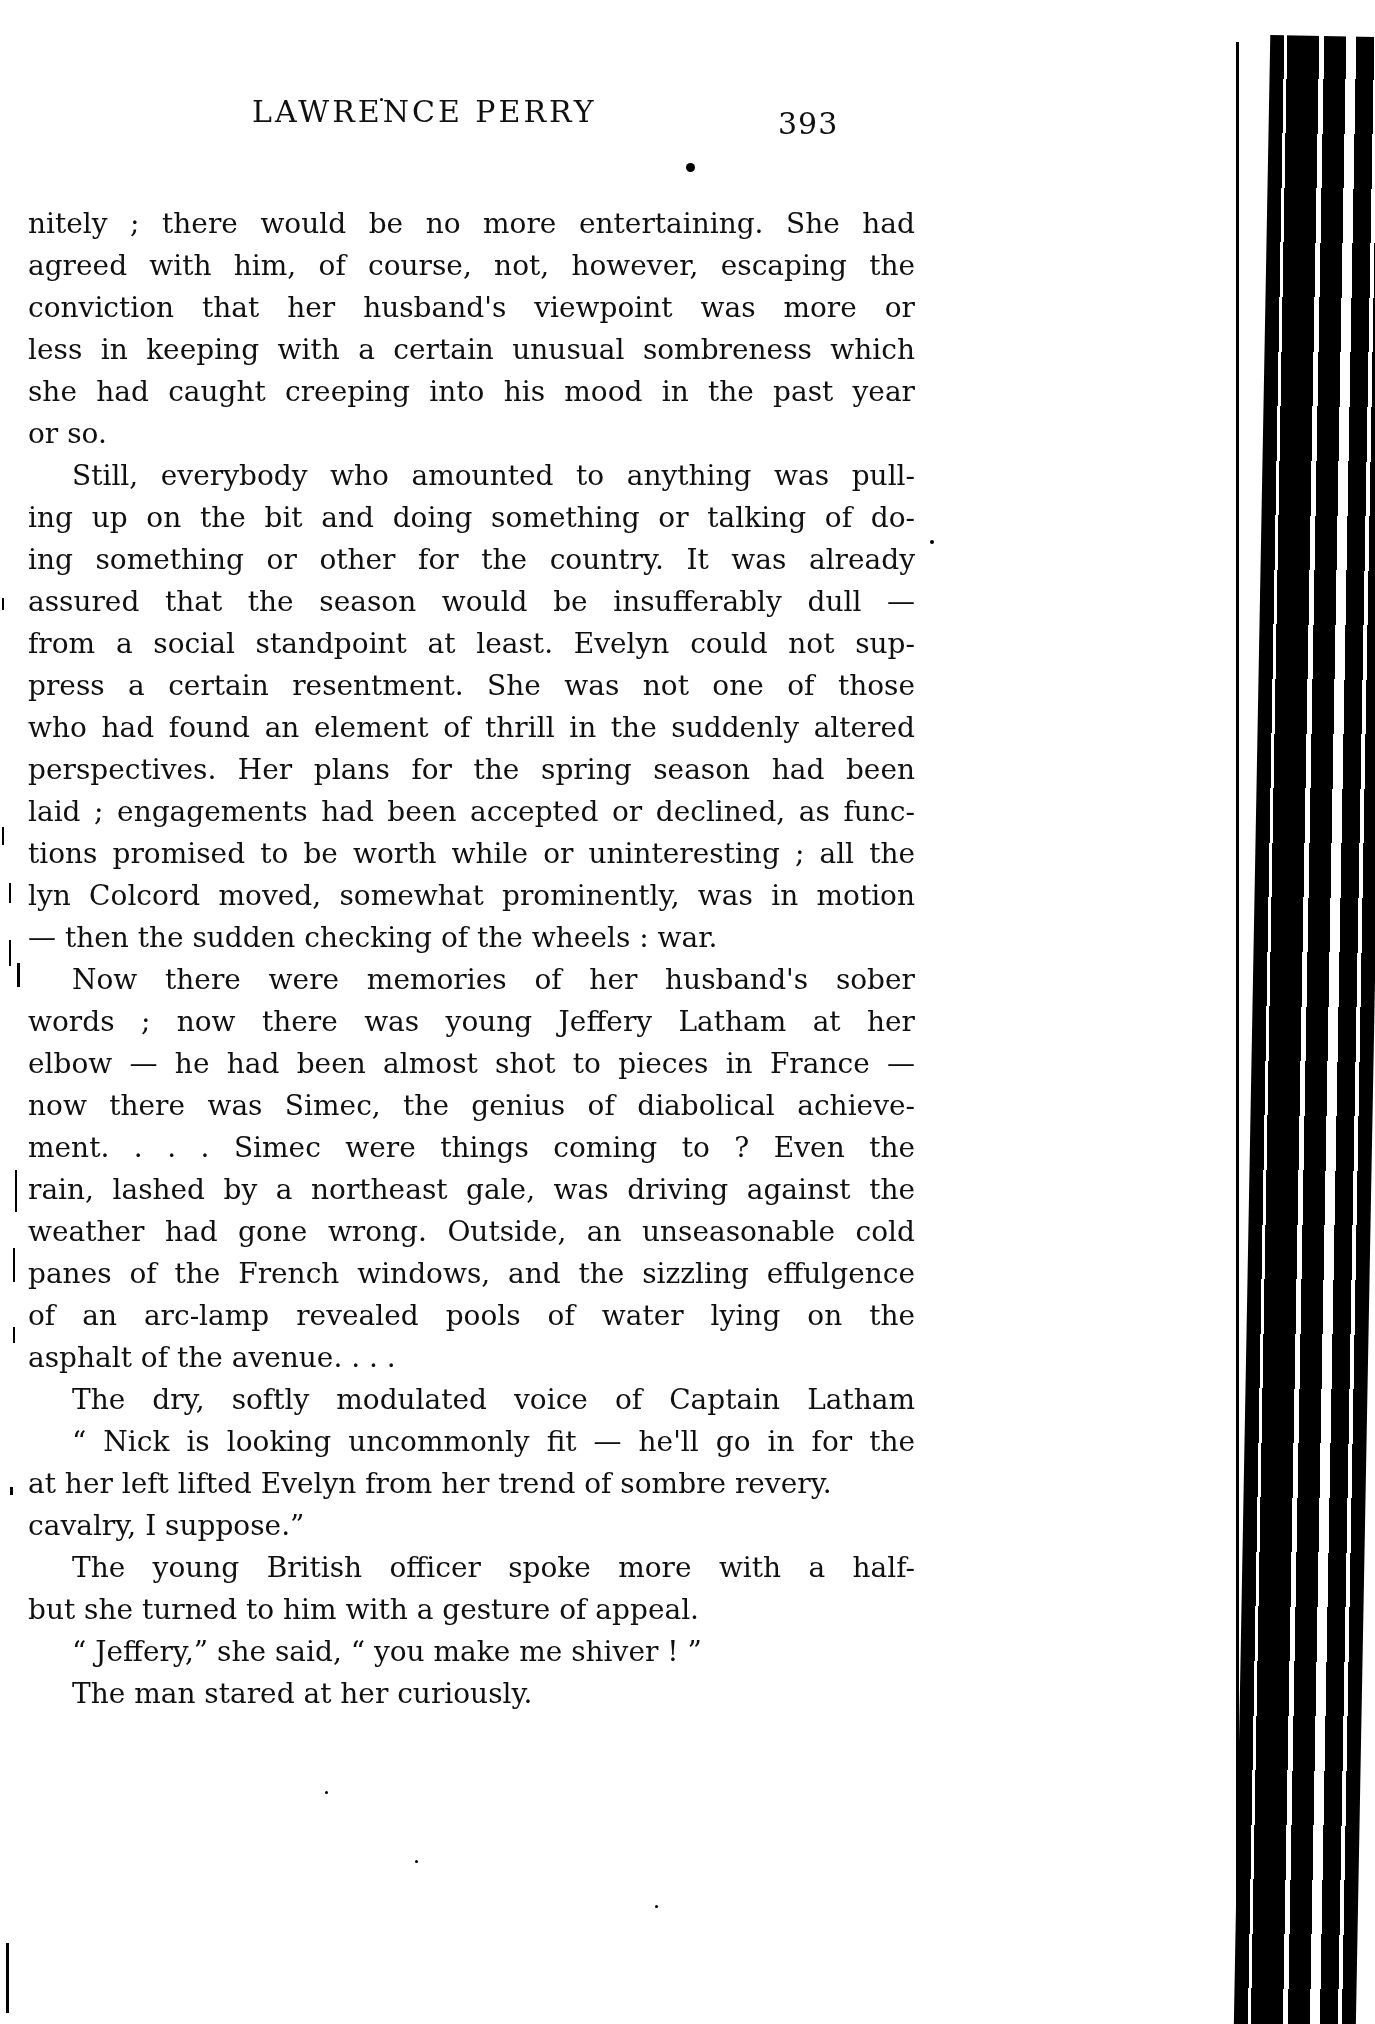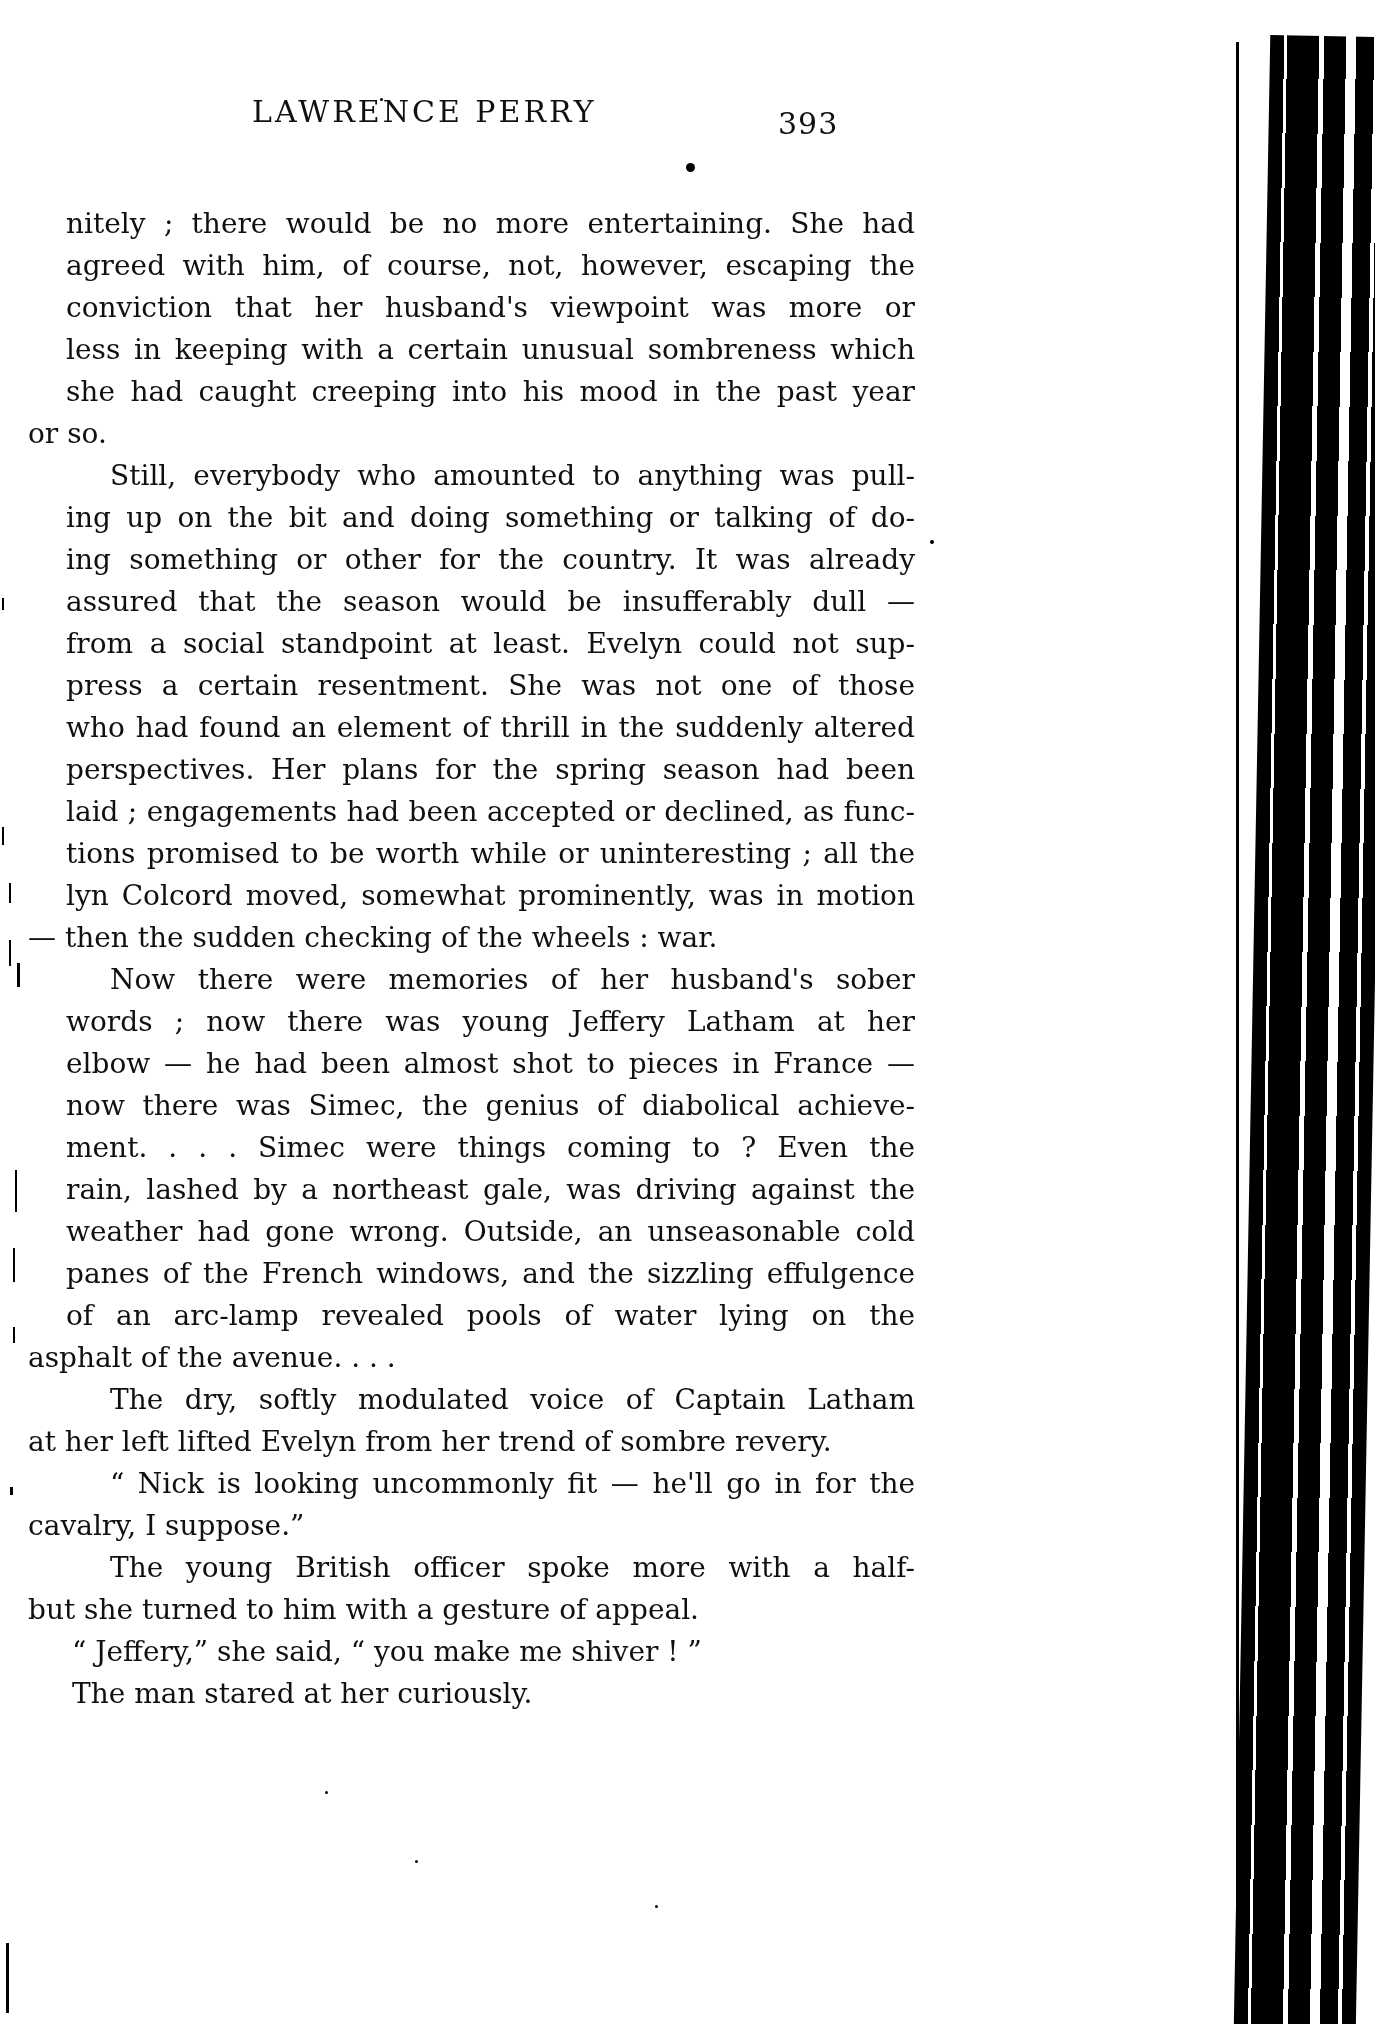--- a/index.html
+++ b/index.html
@@ -28,21 +28,20 @@
     font-size:28px;line-height:42px;
   }
   .line{
     height:42px;
     white-space:normal;
     overflow:visible;
   }
   .line.j{
     text-align:justify;
     text-align-last:justify;
-    margin-left:38px;
   }
   .line.in{
     padding-left:44px;
   }
   
   .scan-thin-line{
     position:absolute;left:1236px;top:42px;width:3px;height:1982px;
     background:#000;
   }
   .scan-band{
@@ -95,22 +94,22 @@
       <div class="line j">words ; now there was young Jeffery Latham at her</div>
       <div class="line j">elbow — he had been almost shot to pieces in France —</div>
       <div class="line j">now there was Simec, the genius of diabolical achieve-</div>
       <div class="line j">ment. . . .  Simec were things coming to ?  Even the</div>
       <div class="line j">rain, lashed by a northeast gale, was driving against the</div>
       <div class="line j">weather had gone wrong.  Outside, an unseasonable cold</div>
       <div class="line j">panes of the French windows, and the sizzling effulgence</div>
       <div class="line j">of an arc-lamp revealed pools of water lying on the</div>
       <div class="line">asphalt of the avenue. . . .</div>
       <div class="line j in">The dry, softly modulated voice of Captain Latham</div>
+      <div class="line j in">“ Nick is looking uncommonly fit — he'll go in for the</div>
       <div class="line">at her left lifted Evelyn from her trend of sombre revery.</div>
-      <div class="line j in">“ Nick is looking uncommonly fit — he'll go in for the</div>
       <div class="line">cavalry, I suppose.”</div>
       <div class="line j in">The young British officer spoke more with a half-</div>
       <div class="line">but she turned to him with a gesture of appeal.</div>
       <div class="line in">“ Jeffery,” she said, “ you make me shiver ! ”</div>
       <div class="line in">The man stared at her curiously.</div>
     </div>
 
   <div class="scan-thin-line"></div>
   <div class="scan-band"></div>
 

